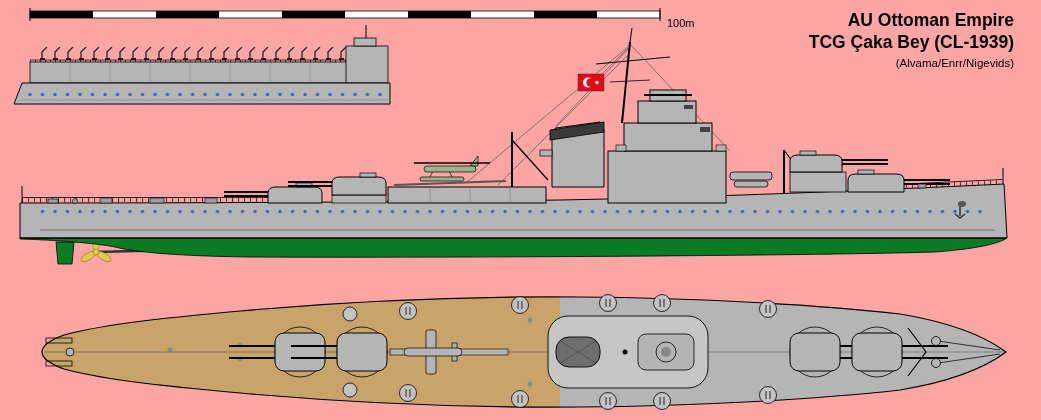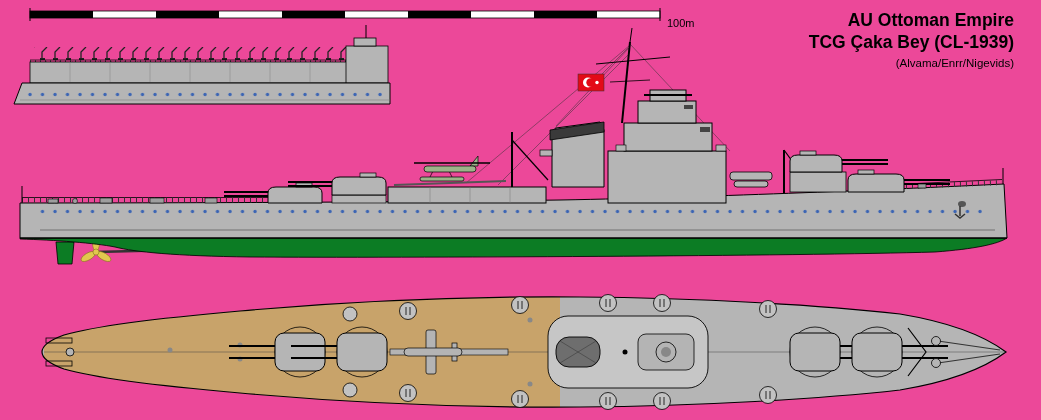--- a/index.html
+++ b/index.html
@@ -1,16 +1,16 @@
 <!DOCTYPE html>
 <html><head>
 <meta charset="utf-8">
 <style>
   html,body{margin:0;padding:0;background:#ffffff;}
-  .page{position:relative;width:1041px;height:420px;background:#ec4899;overflow:hidden;
+  .page{position:relative;width:1041px;height:420px;background:#fca5a5;overflow:hidden;
         font-family:"Liberation Sans",sans-serif;}
   svg text{font-family:"Liberation Sans",sans-serif;fill:#000;}
   .t-big{font-size:17.5px;font-weight:bold;}
   .t-small{font-size:11.5px;font-weight:normal;}
   .t-scale{font-size:11px;}
   .ln{stroke:#000;fill:none;}
 </style>
 </head>
 <body>
 

